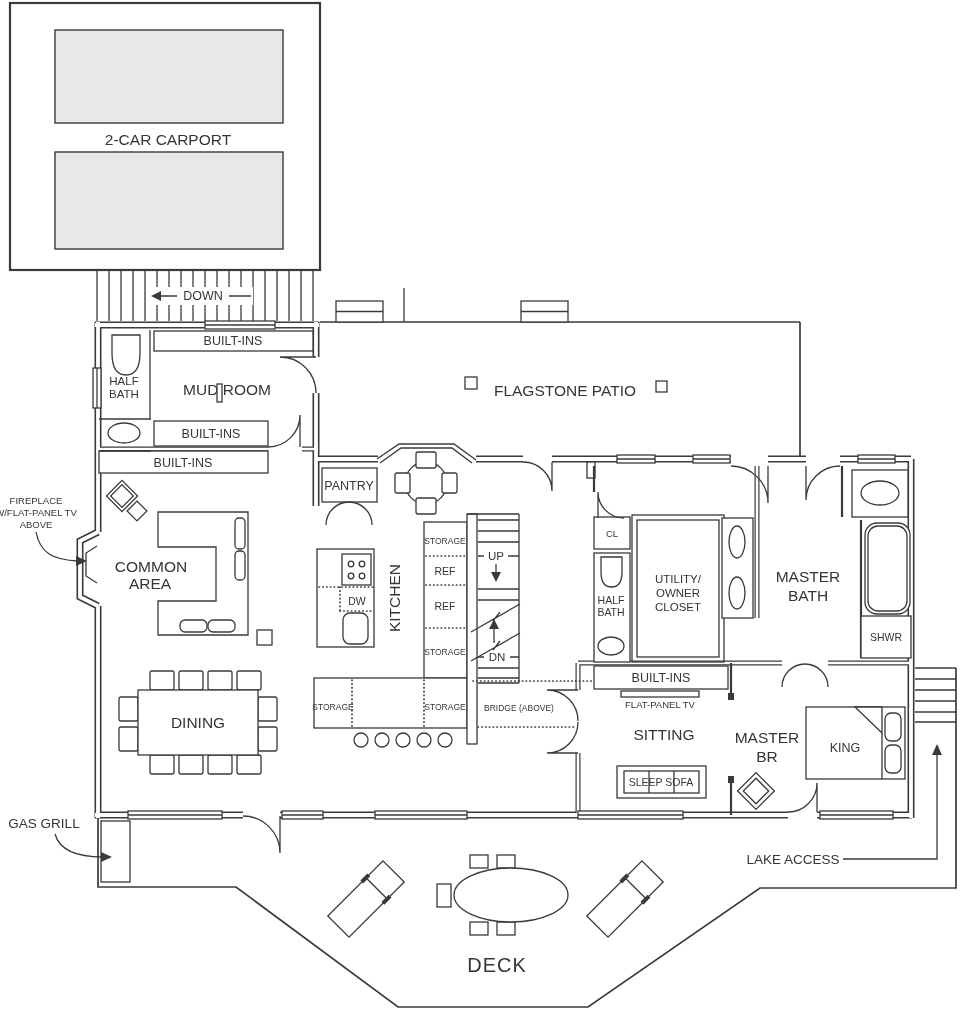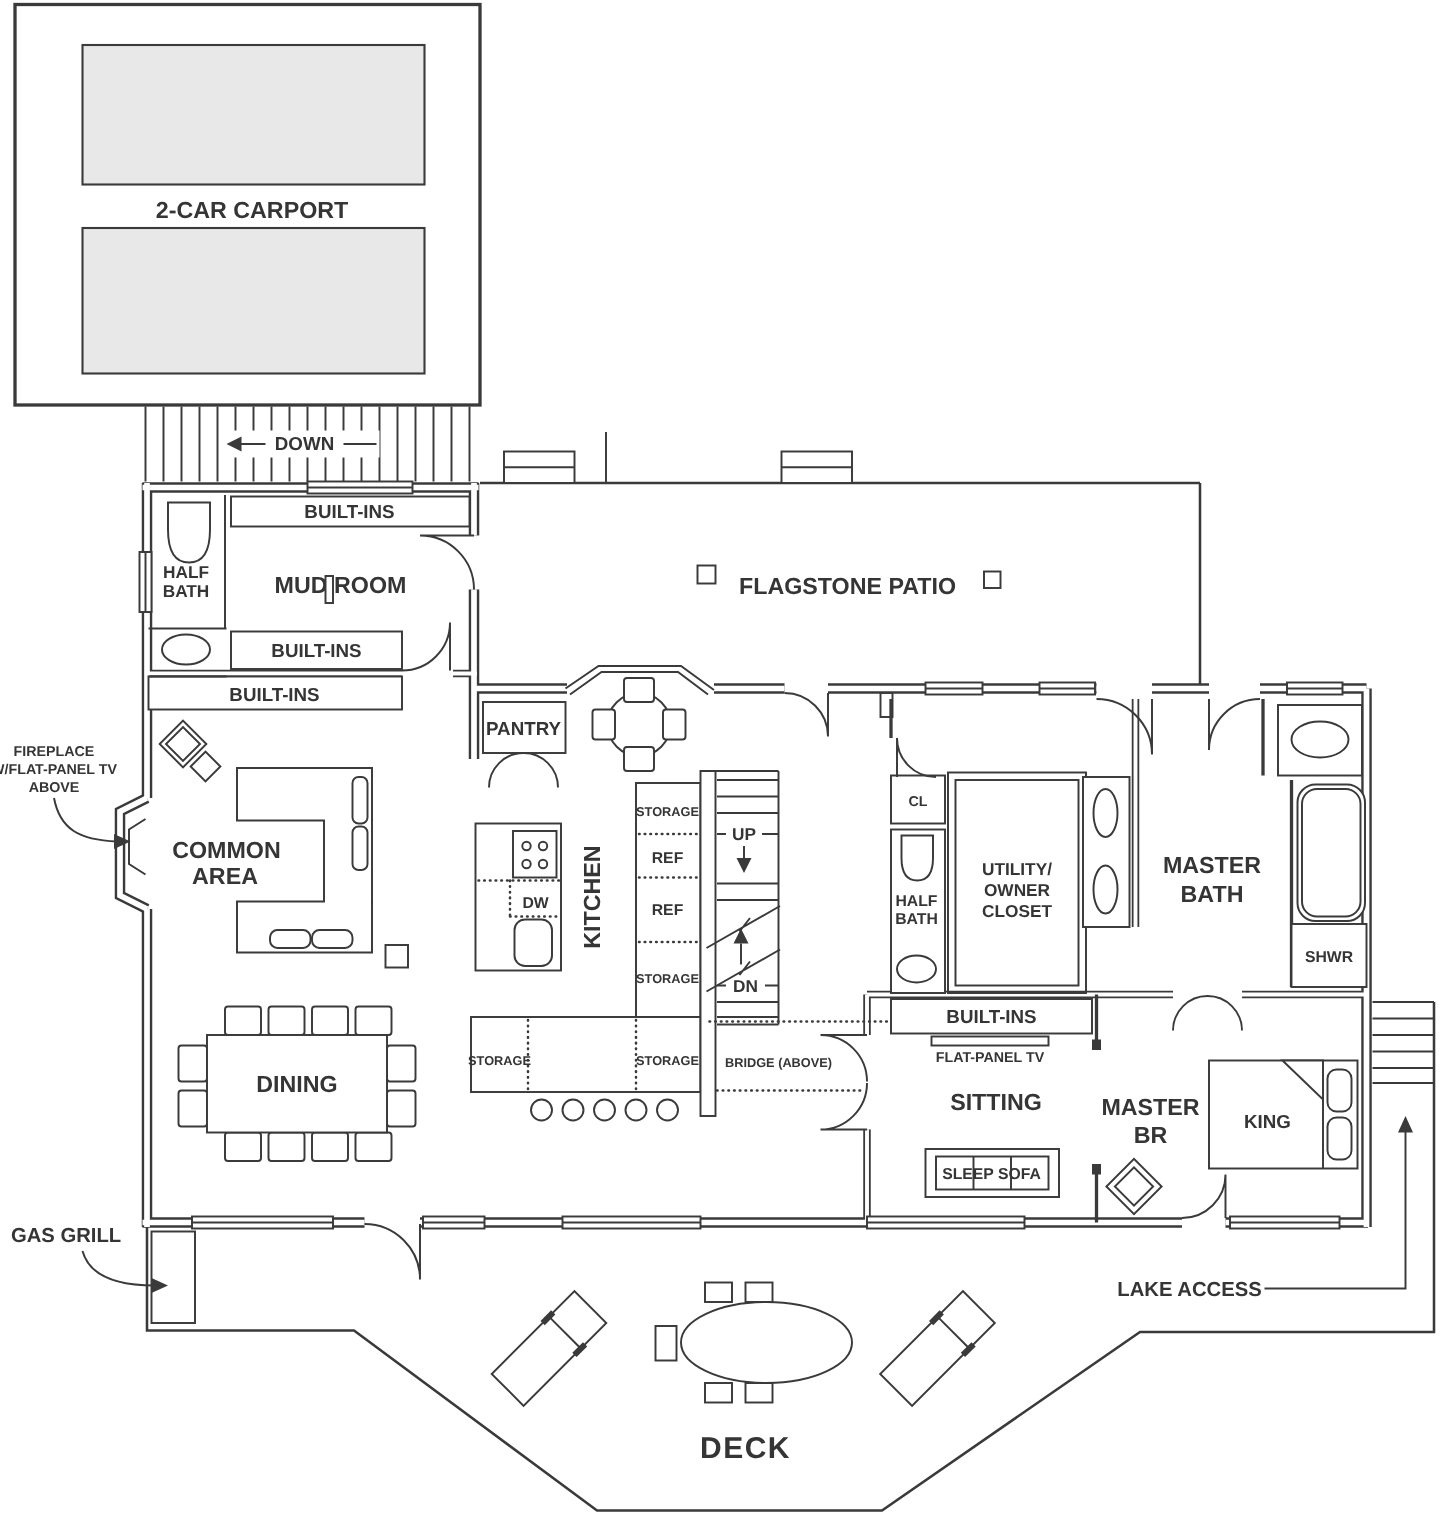--- a/index.html
+++ b/index.html
@@ -1,16 +1,16 @@
 <!DOCTYPE html>
 <html><head>
 <meta charset="utf-8">
 <style>
   html,body{margin:0;padding:0;background:#fff;}
-  #stage{width:960px;height:1010px;position:relative;background:#fff;font-weight:bold;}
+  #stage{width:960px;height:1010px;position:relative;background:#fff;}
   svg{display:block;}
   
   .w  {stroke:#3a3a3a;stroke-width:7;fill:none;stroke-linecap:butt;}
   .wi {stroke:#ffffff;stroke-width:3.8;fill:none;stroke-linecap:butt;}
   .w2 {stroke:#3a3a3a;stroke-width:5;fill:none;stroke-linecap:butt;}
   .wi2{stroke:#ffffff;stroke-width:2.6;fill:none;stroke-linecap:butt;}
   .l1 {stroke:#3a3a3a;stroke-width:1.3;fill:none;}
   .l15{stroke:#3a3a3a;stroke-width:1.7;fill:none;}
   .l2 {stroke:#3a3a3a;stroke-width:2.2;fill:none;}
   .fw {fill:#ffffff;stroke:#3a3a3a;stroke-width:1.3;}

